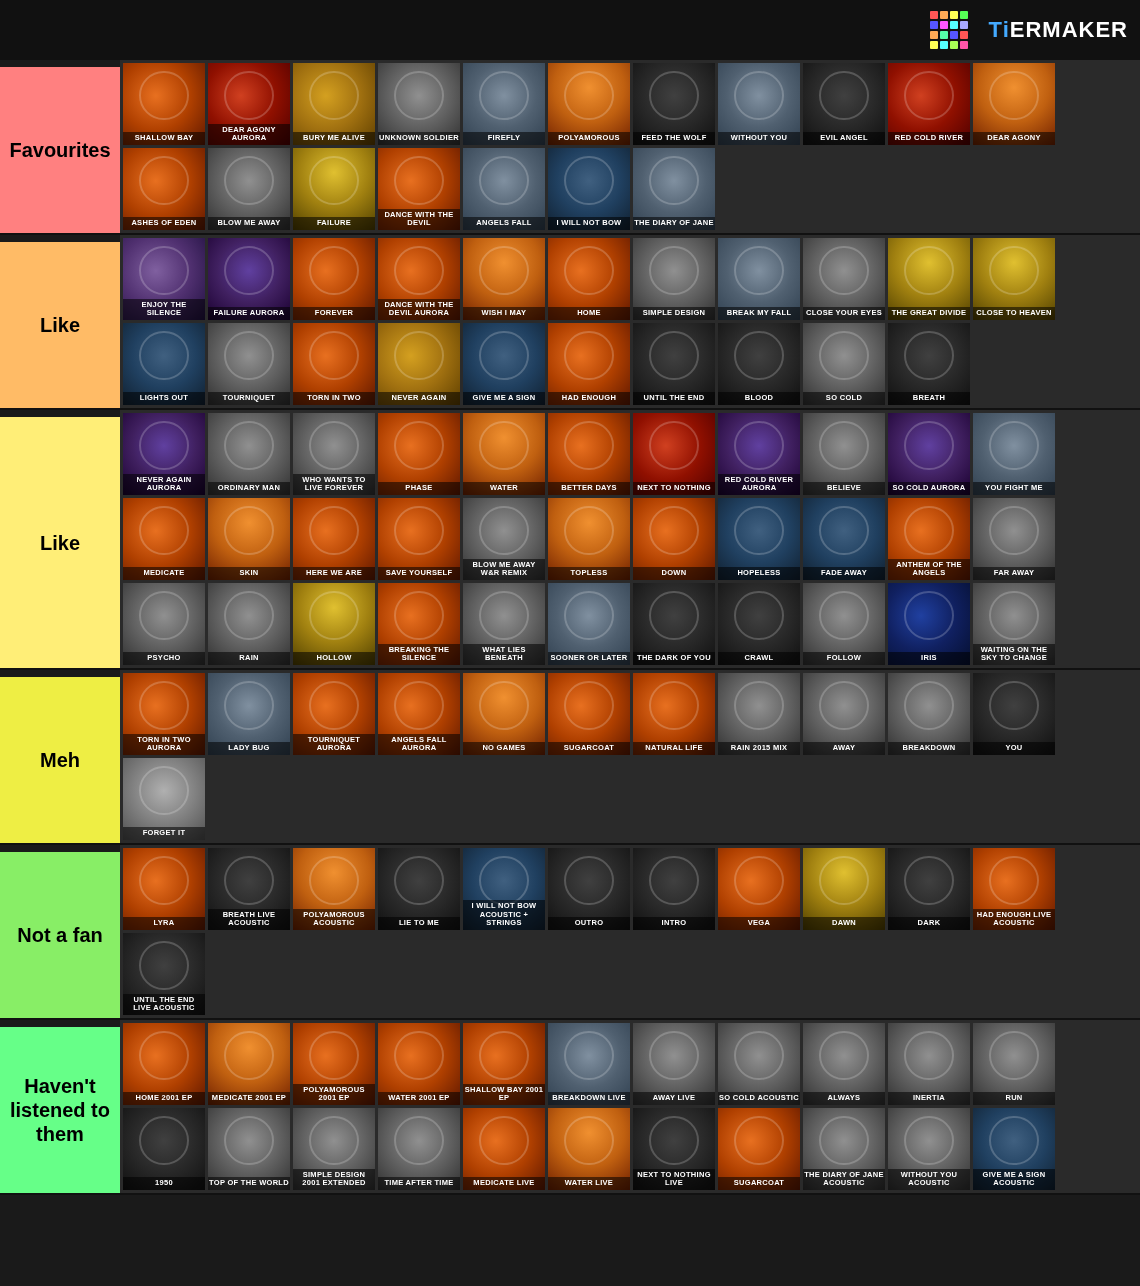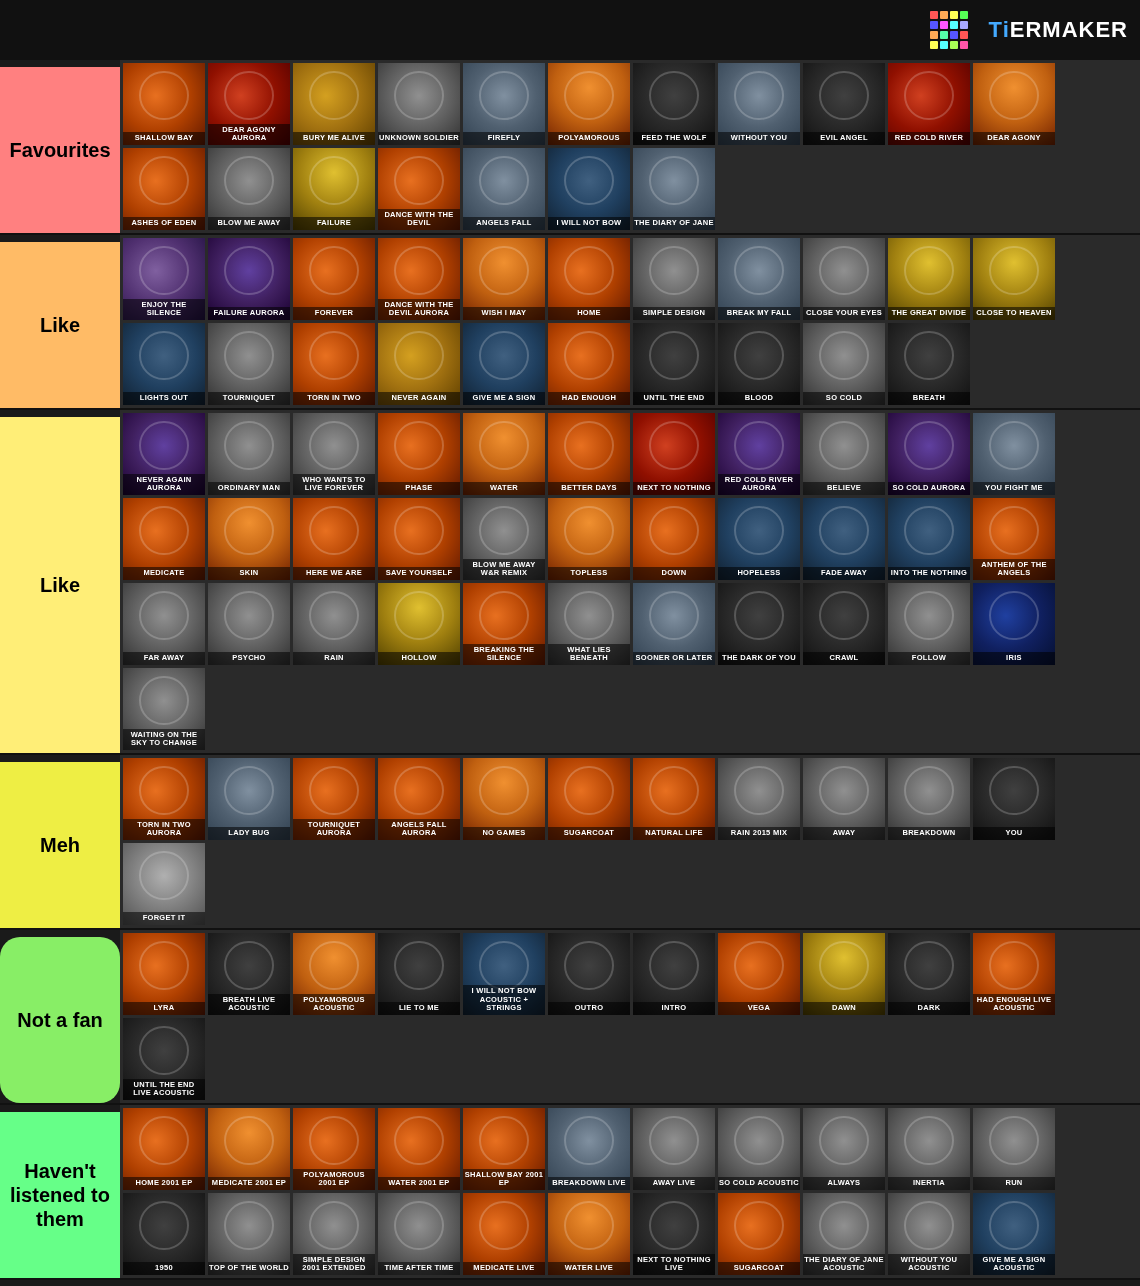--- a/index.html
+++ b/index.html
@@ -533,26 +533,20 @@
             </div>
             <div class="item-label">HOPELESS</div>
           </div>
           <div class="item">
             <div class="item-bg bg-teal">
               <div class="face-circle"></div>
             </div>
             <div class="item-label">FADE AWAY</div>
           </div>
           <div class="item">
-            <div class="item-bg bg-teal">
-              <div class="face-circle"></div>
-            </div>
-            <div class="item-label">INTO THE NOTHING</div>
-          </div>
-          <div class="item">
             <div class="item-bg bg-orange">
               <div class="face-circle"></div>
             </div>
             <div class="item-label">ANTHEM OF THE ANGELS</div>
           </div>
           <div class="item">
             <div class="item-bg bg-gray">
               <div class="face-circle"></div>
             </div>
             <div class="item-label">FAR AWAY</div>
@@ -696,21 +690,21 @@
           </div>
           <div class="item">
             <div class="item-bg bg-light-gray">
               <div class="face-circle"></div>
             </div>
             <div class="item-label">FORGET IT</div>
           </div>
         </div>
       </div>
       <div class="tier-row">
-        <div class="tier-label" style="background: rgb(136, 238, 102); border-radius: 20px;">Not a fan</div>
+        <div class="tier-label" style="background: rgb(136, 238, 102);">Not a fan</div>
         <div class="tier-items">
           <div class="item">
             <div class="item-bg bg-orange">
               <div class="face-circle"></div>
             </div>
             <div class="item-label">LYRA</div>
           </div>
           <div class="item">
             <div class="item-bg bg-dark">
               <div class="face-circle"></div>

